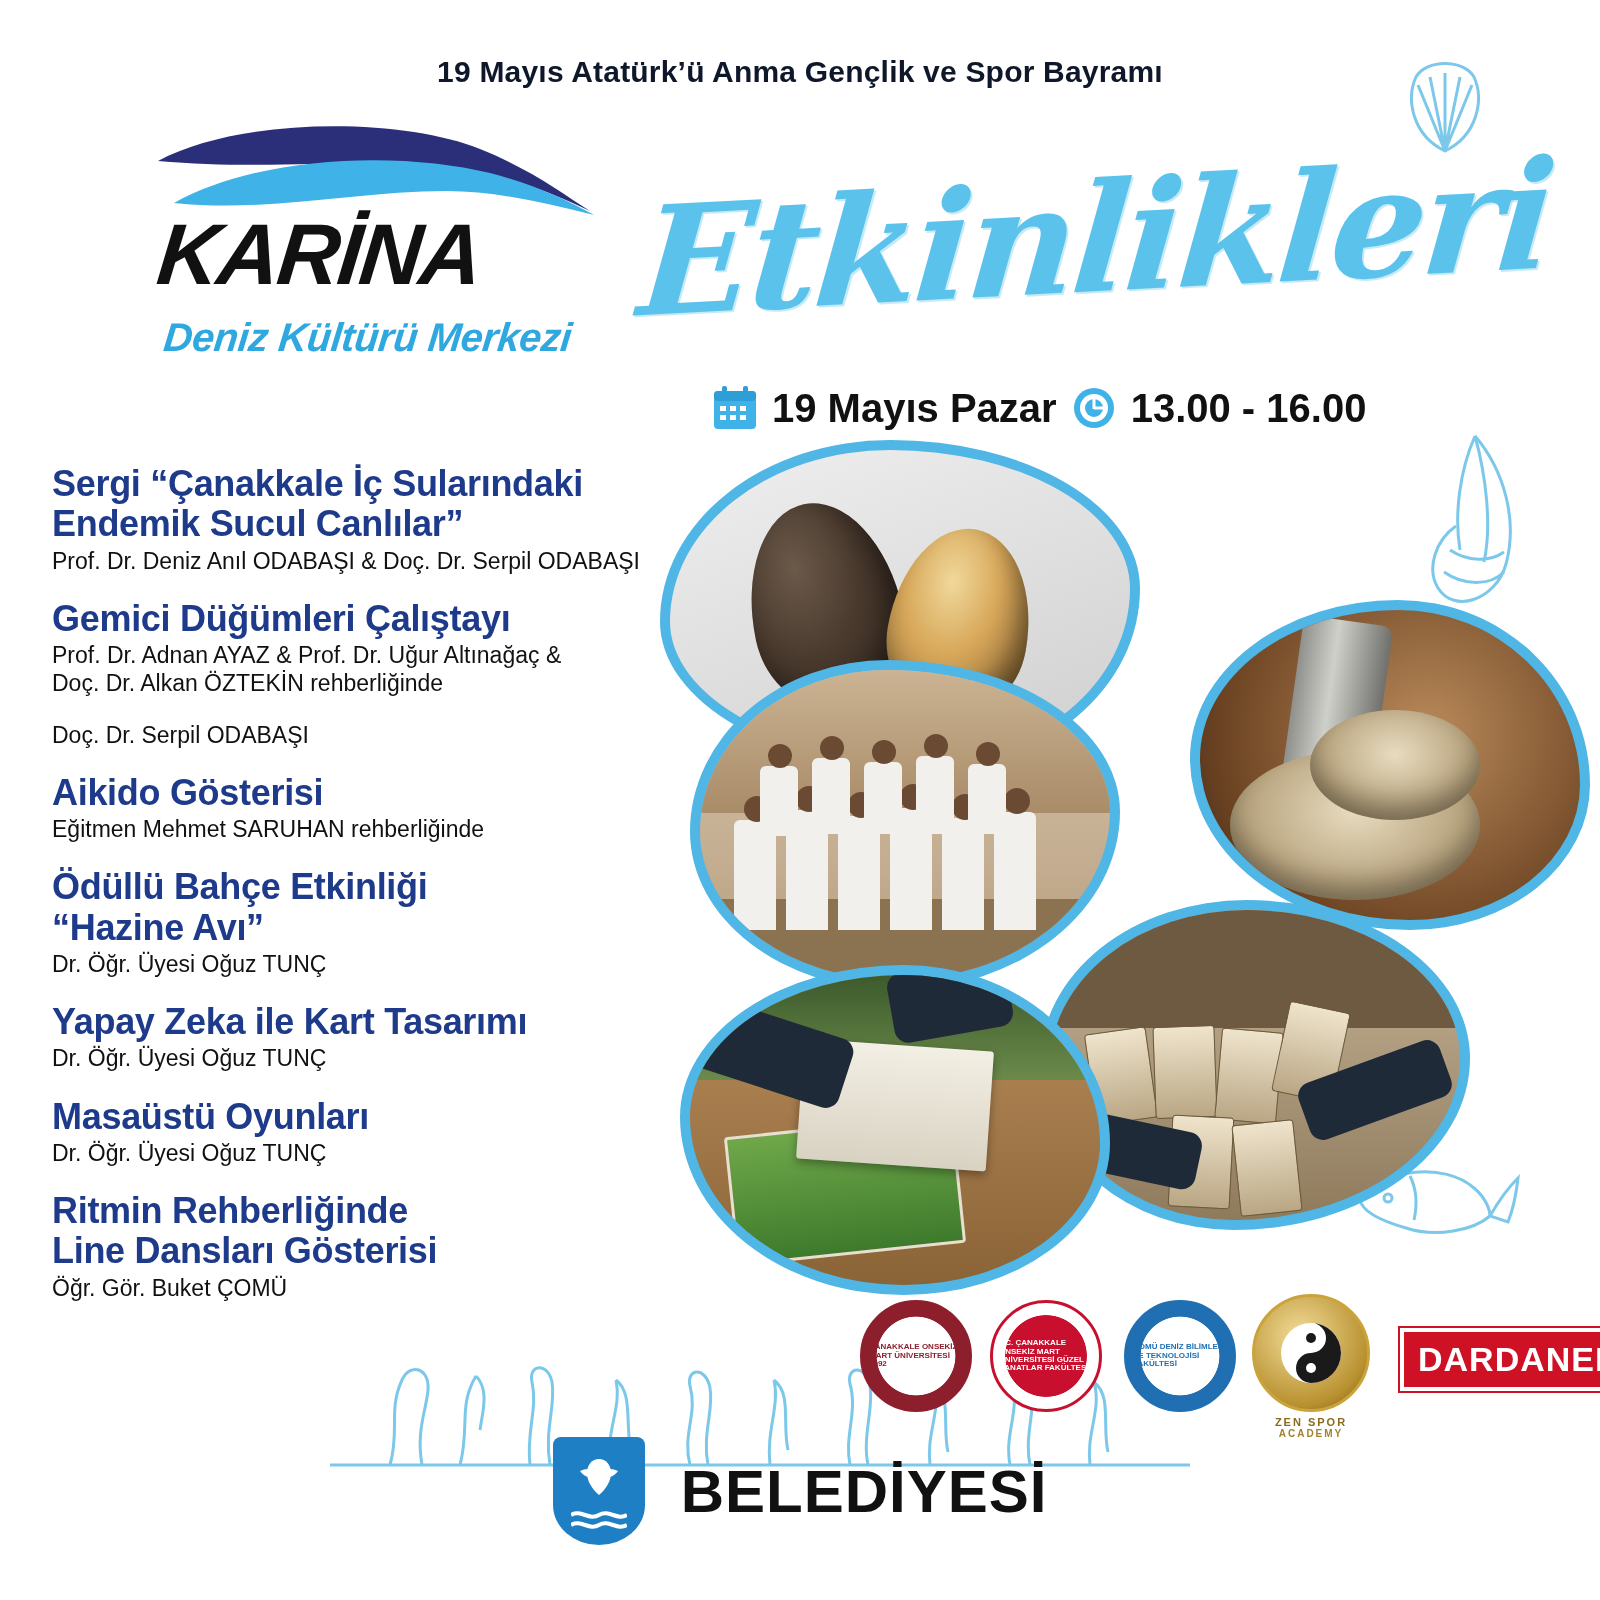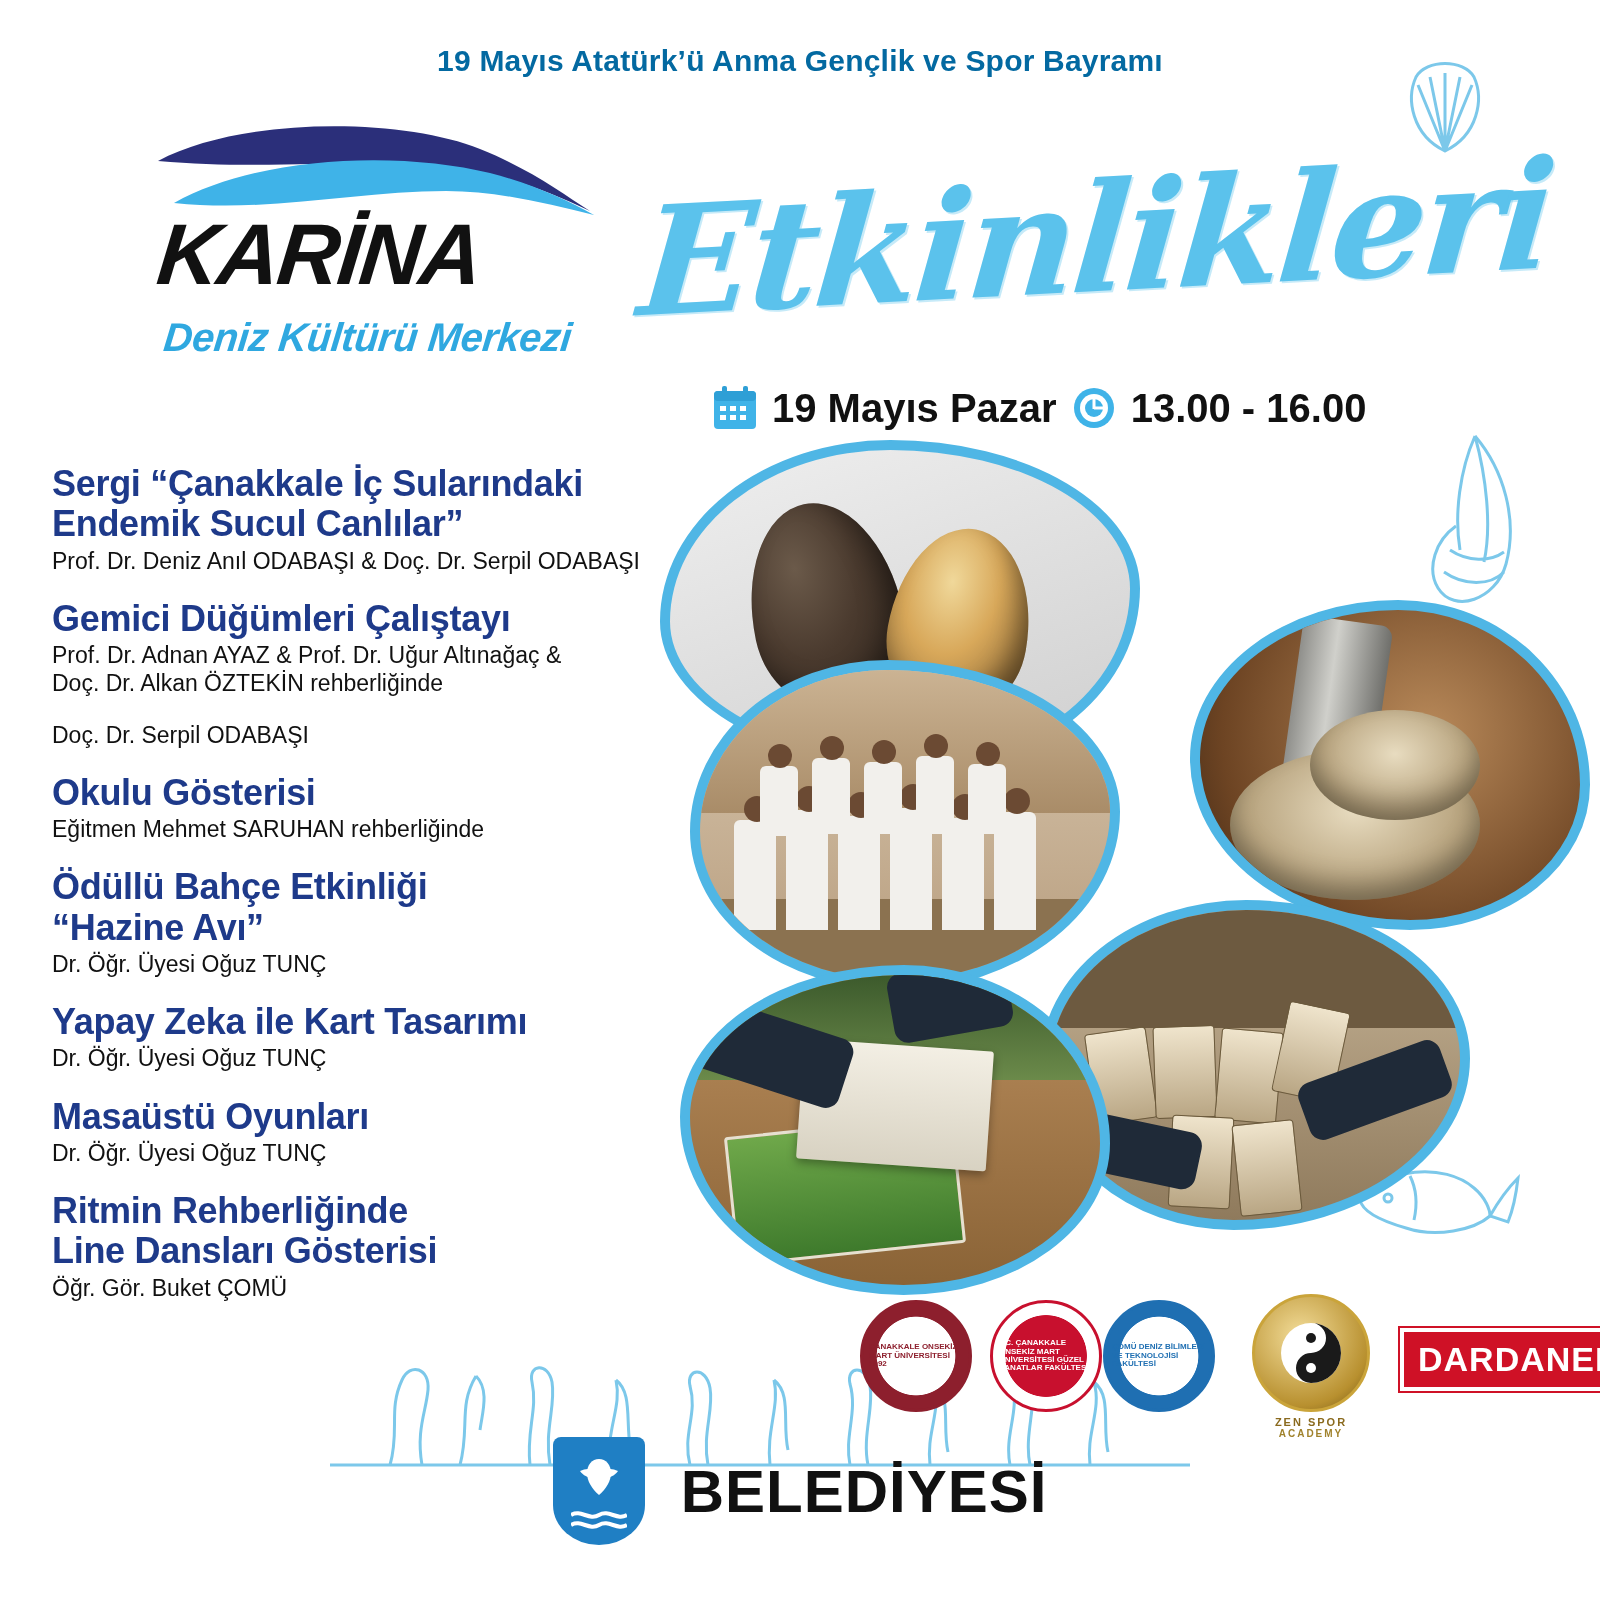--- a/index.html
+++ b/index.html
@@ -9,24 +9,24 @@
     background:#ffffff;
     font-family:"Liberation Sans", sans-serif;
     position:relative;
     overflow:hidden;
     color:#1a1a1a;
   }
   .poster { position:absolute; inset:0; }
 
   
   .top-banner {
-    position:absolute; top:44px; left:0; width:100%;
+    position:absolute; top:55px; left:0; width:100%;
     text-align:center;
     font-size:30px; font-weight:bold; letter-spacing:0.2px;
-    color:#0369a1;
+    color:#0f172a;
   }
 
   
   .logo-block { position:absolute; left:150px; top:115px; width:450px; height:260px; }
   .logo-swoosh { position:absolute; left:0; top:0; width:450px; height:120px; }
   .logo-title {
     position:absolute; left:8px; top:90px;
     font-size:86px; font-weight:bold; font-style:italic;
     letter-spacing:-2px; color:#111;
     transform:skewX(-6deg);
@@ -271,21 +271,21 @@
     </div>
 
     <div class="item">
       <p>
         <span>Doç. Dr. Serpil ODABAŞI</span>
       </p>
     </div>
 
     <div class="item">
       <h3>
-        <span>Okulu Gösterisi</span>
+        <span>Aikido Gösterisi</span>
       </h3>
       <p>
         <span>Eğitmen Mehmet SARUHAN rehberliğinde</span>
       </p>
     </div>
 
     <div class="item">
       <h3>
         <span>Ödüllü Bahçe Etkinliği</span>
         <span class="l2">“Hazine Avı”</span>
@@ -397,21 +397,21 @@
     <div class="sp" style="left:0; top:10px;">
       <div class="sp-circ" style="width:112px;height:112px;background:radial-gradient(circle,#ffffff 52%, #8d1f2d 53%);border:3px solid #8d1f2d;color:#8d1f2d;">
         <span>ÇANAKKALE ONSEKİZ MART ÜNİVERSİTESİ 1992</span>
       </div>
     </div>
     <div class="sp" style="left:130px; top:10px;">
       <div class="sp-circ" style="width:112px;height:112px;background:radial-gradient(circle,#c8102e 54%, #ffffff 55%);border:3px solid #c8102e;color:#ffffff;">
         <span>T.C. ÇANAKKALE ONSEKİZ MART ÜNİVERSİTESİ GÜZEL SANATLAR FAKÜLTESİ</span>
       </div>
     </div>
-    <div class="sp" style="left:243px; top:10px;">
+    <div class="sp" style="left:264px; top:10px;">
       <div class="sp-circ" style="width:112px;height:112px;background:radial-gradient(circle,#ffffff 52%, #1f6fb2 53%);border:3px solid #1f6fb2;color:#1f6fb2;">
         <span>ÇOMÜ DENİZ BİLİMLERİ VE TEKNOLOJİSİ FAKÜLTESİ</span>
       </div>
     </div>
     <div class="sp" style="left:392px; top:4px;">
       <div class="sp-circ" style="width:118px;height:118px;background:radial-gradient(circle at 40% 35%, #f3dd9a, #b8902f 70%, #6f5414);border:3px solid #caa43a;">
         <svg width="64" height="64" viewBox="0 0 64 64">
           <circle cx="32" cy="32" r="30" fill="#ffffff"></circle>
           <path d="M32 2 a30 30 0 0 1 0 60 a15 15 0 0 1 0 -30 a15 15 0 0 0 0 -30" fill="#1a1a1a"></path>
           <circle cx="32" cy="17" r="5" fill="#1a1a1a"></circle>

